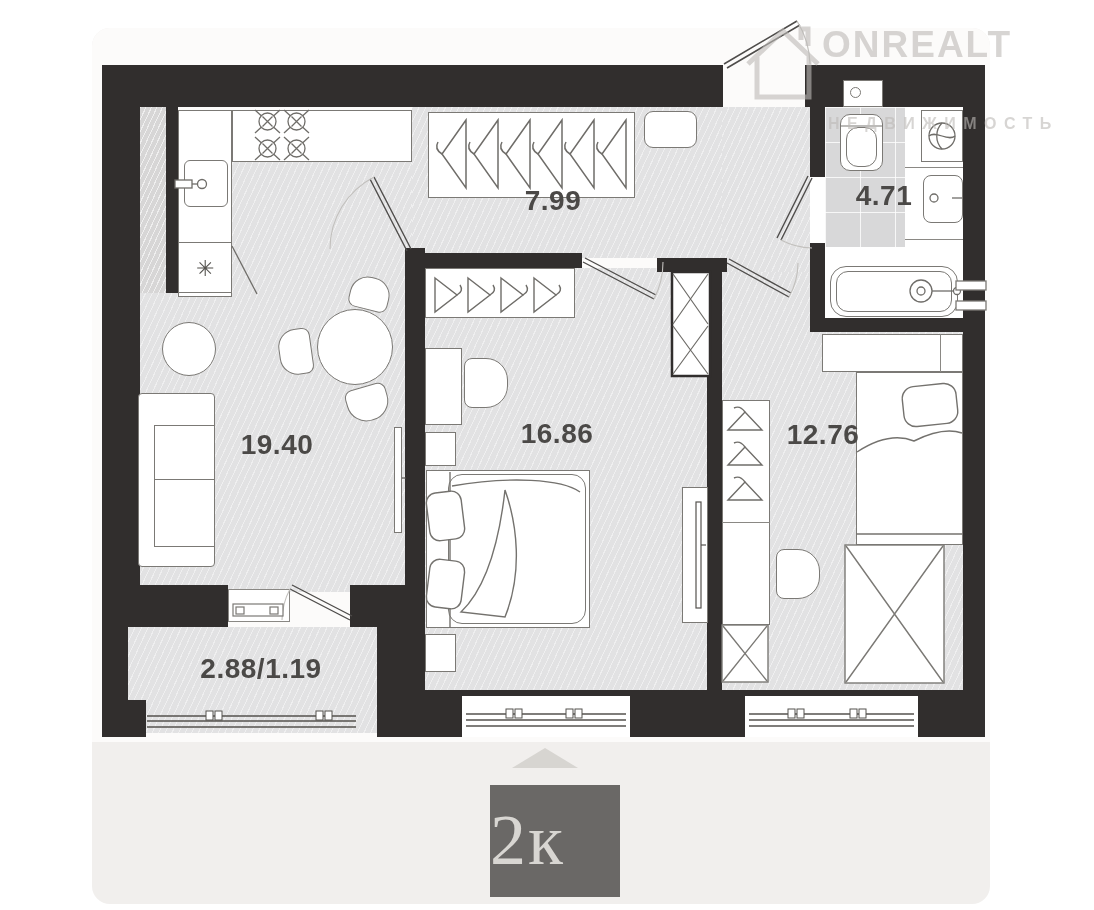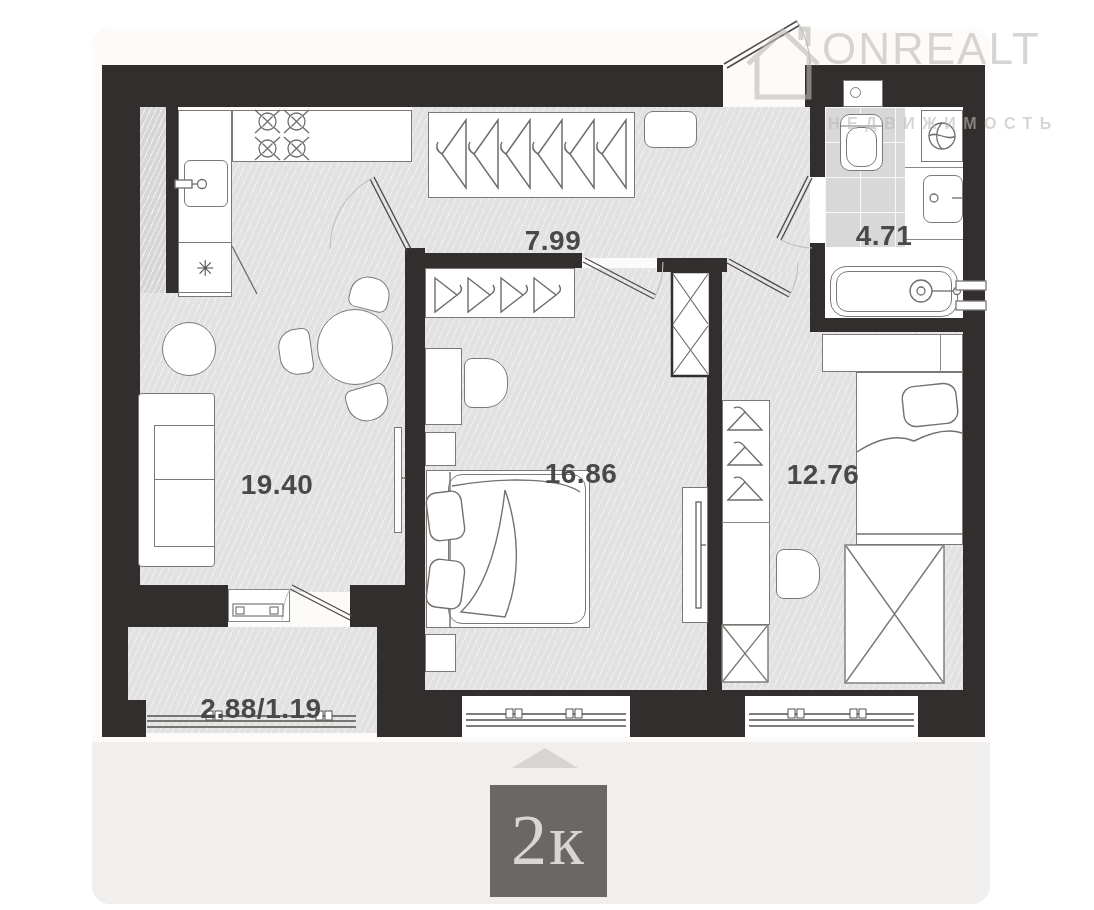--- a/index.html
+++ b/index.html
@@ -15,28 +15,28 @@
         background-size:35px 35px;}
   .whitezone{position:absolute;z-index:12;background:#fff;}
   .shaft{position:absolute;z-index:21;background-color:#d7d6d6;
          background-image:repeating-linear-gradient(115deg,rgba(255,255,255,.6) 0 1px,transparent 1px 5px);}
   .wbox{position:absolute;z-index:30;background:#fff;border:1px solid #7b7975;box-sizing:border-box;}
   .obox{position:absolute;z-index:31;background:transparent;border:1px solid #7b7975;box-sizing:border-box;}
   .lineh{position:absolute;z-index:32;background:#8a8884;}
   .round{border-radius:50%;}
   .cutout{position:absolute;z-index:25;background:#fff;}
   .room-label{position:absolute;z-index:50;transform:translate(-50%,-50%);
-              font-size:28px;font-weight:bold;letter-spacing:.5px;color:var(--label,#4b4947);white-space:nowrap;margin-top:40px;}
+              font-size:28px;font-weight:bold;letter-spacing:.5px;color:var(--label,#4b4947);white-space:nowrap;}
   .overlay{position:absolute;left:0;top:0;width:1094px;height:910px;z-index:40;pointer-events:none;}
-  .wmk-brand{position:absolute;left:822px;top:24px;z-index:60;font-size:44px;font-weight:normal;
+  .wmk-brand{position:absolute;left:822px;top:24px;z-index:60;font-size:37px;font-weight:bold;
              letter-spacing:2px;color:var(--watermark,#bdbab7);opacity:.6;}
   .wmk-sub{position:absolute;left:828px;top:79px;z-index:60;font-size:16px;font-weight:bold;
            letter-spacing:7.5px;color:var(--watermark,#bdbab7);opacity:.6;margin-top:36px;}
-  .badge{position:absolute;left:490px;top:785px;width:117px;height:112px;z-index:60;
-         background:var(--badge_bg,#6a6866);text-align:center;}
+  .badge{position:absolute;left:490px;top:785px;width:130px;height:112px;z-index:60;
+         background:var(--badge_bg,#6a6866);}
   .badge span{font-family:"Liberation Serif",serif;font-size:72px;line-height:110px;
               letter-spacing:2px;color:var(--badge_text,#d8d6d2);}
   .pointer{position:absolute;left:512px;top:748px;width:0;height:0;z-index:60;
            border-left:33px solid transparent;border-right:33px solid transparent;
            border-bottom:20px solid #d7d5d1;}
   .fridge-glyph{position:absolute;z-index:33;font-size:22px;color:#55534f;}
 </style>
 </head>
 <body>
 
@@ -321,21 +321,21 @@
     <g stroke="#bdbab7" stroke-width="5" fill="none" opacity="0.6">
       <path d="M748,64 L783,31 L818,64"></path>
       <path d="M757,57 L757,97 L809,97 L809,57"></path>
       <path d="M801,40 L801,29 L808,29 L808,46"></path>
     </g>
   </svg>
 
   <div class="room-label" style="left:553px;top:201px;">7.99</div>
   <div class="room-label" style="left:884px;top:196px;">4.71</div>
   <div class="room-label" style="left:277px;top:445px;">19.40</div>
-  <div class="room-label" style="left:581px;top:434px;">16.86</div>
+  <div class="room-label" style="left:557px;top:434px;">16.86</div>
   <div class="room-label" style="left:823px;top:435px;">12.76</div>
   <div class="room-label" style="left:261px;top:669px;">2.88/1.19</div>
 
   <div class="wmk-brand">ONREALT</div>
   <div class="wmk-sub">НЕДВИЖИМОСТЬ</div>
 
   <div class="pointer"></div>
   <div class="badge">
     <span>2к</span>
   </div>

